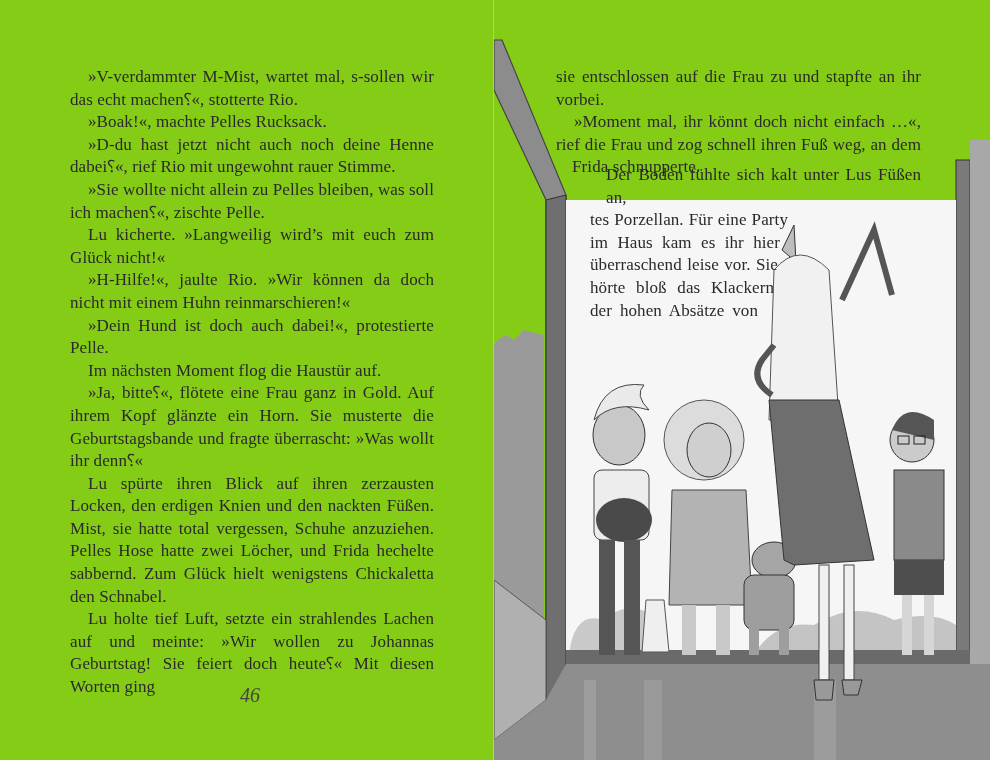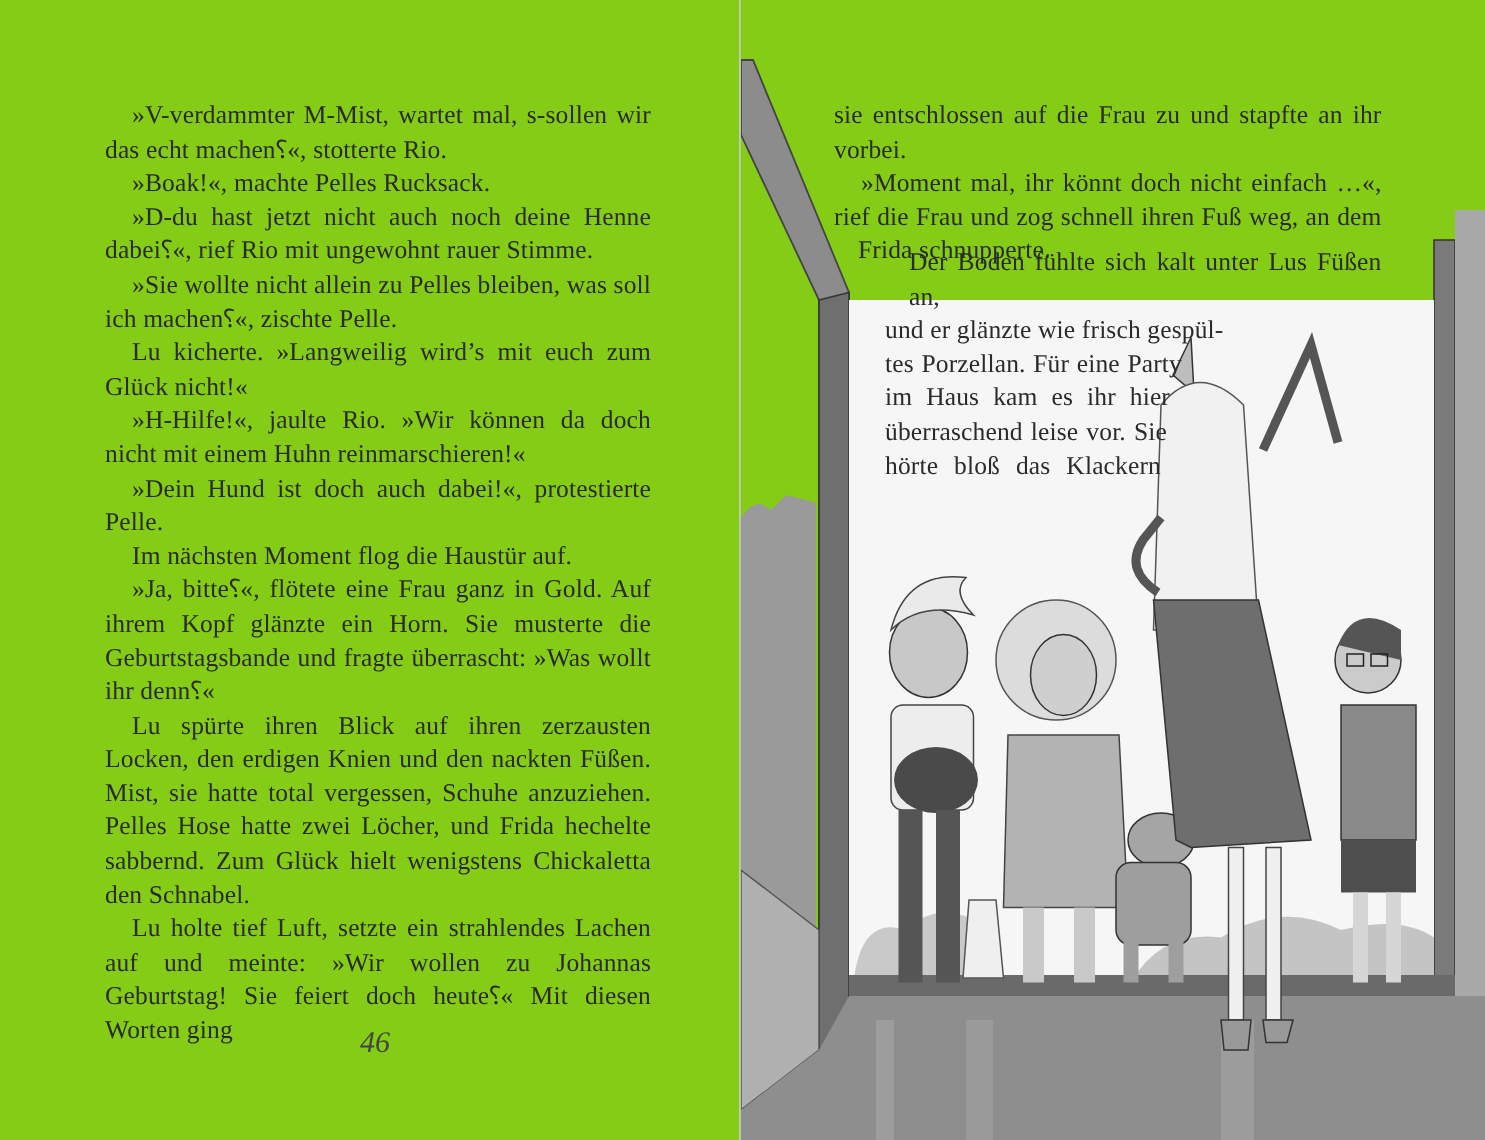--- a/index.html
+++ b/index.html
@@ -112,19 +112,19 @@
   <div class="text" id="right-text-top">
     <span class="line jl">sie entschlossen auf die Frau zu und stapfte an ihr</span>
     <span class="line">vorbei.</span>
     <span class="line jl" style="text-indent:18px">»Moment mal, ihr könnt doch nicht einfach …«,</span>
     <span class="line jl">rief die Frau und zog schnell ihren Fuß weg, an dem</span>
     <span class="line" style="padding-left:16px">Frida schnupperte.</span>
   </div>
 
   <div class="text" id="right-text-wrap">
     <span class="line jl" style="margin-left:16px">Der Boden fühlte sich kalt unter Lus Füßen an,</span>
-    <span class="line">und er glänzte wie frisch gespül-</span>
     <span class="line jl" style="width:198px">tes Porzellan. Für eine Party</span>
     <span class="line jl" style="width:190px">im Haus kam es ihr hier</span>
     <span class="line jl" style="width:188px">überraschend leise vor. Sie</span>
     <span class="line jl" style="width:184px">hörte bloß das Klackern</span>
+    <span class="line jl" style="width:168px">der hohen Absätze von</span>
   </div>
 </div>
 
 </body></html>

